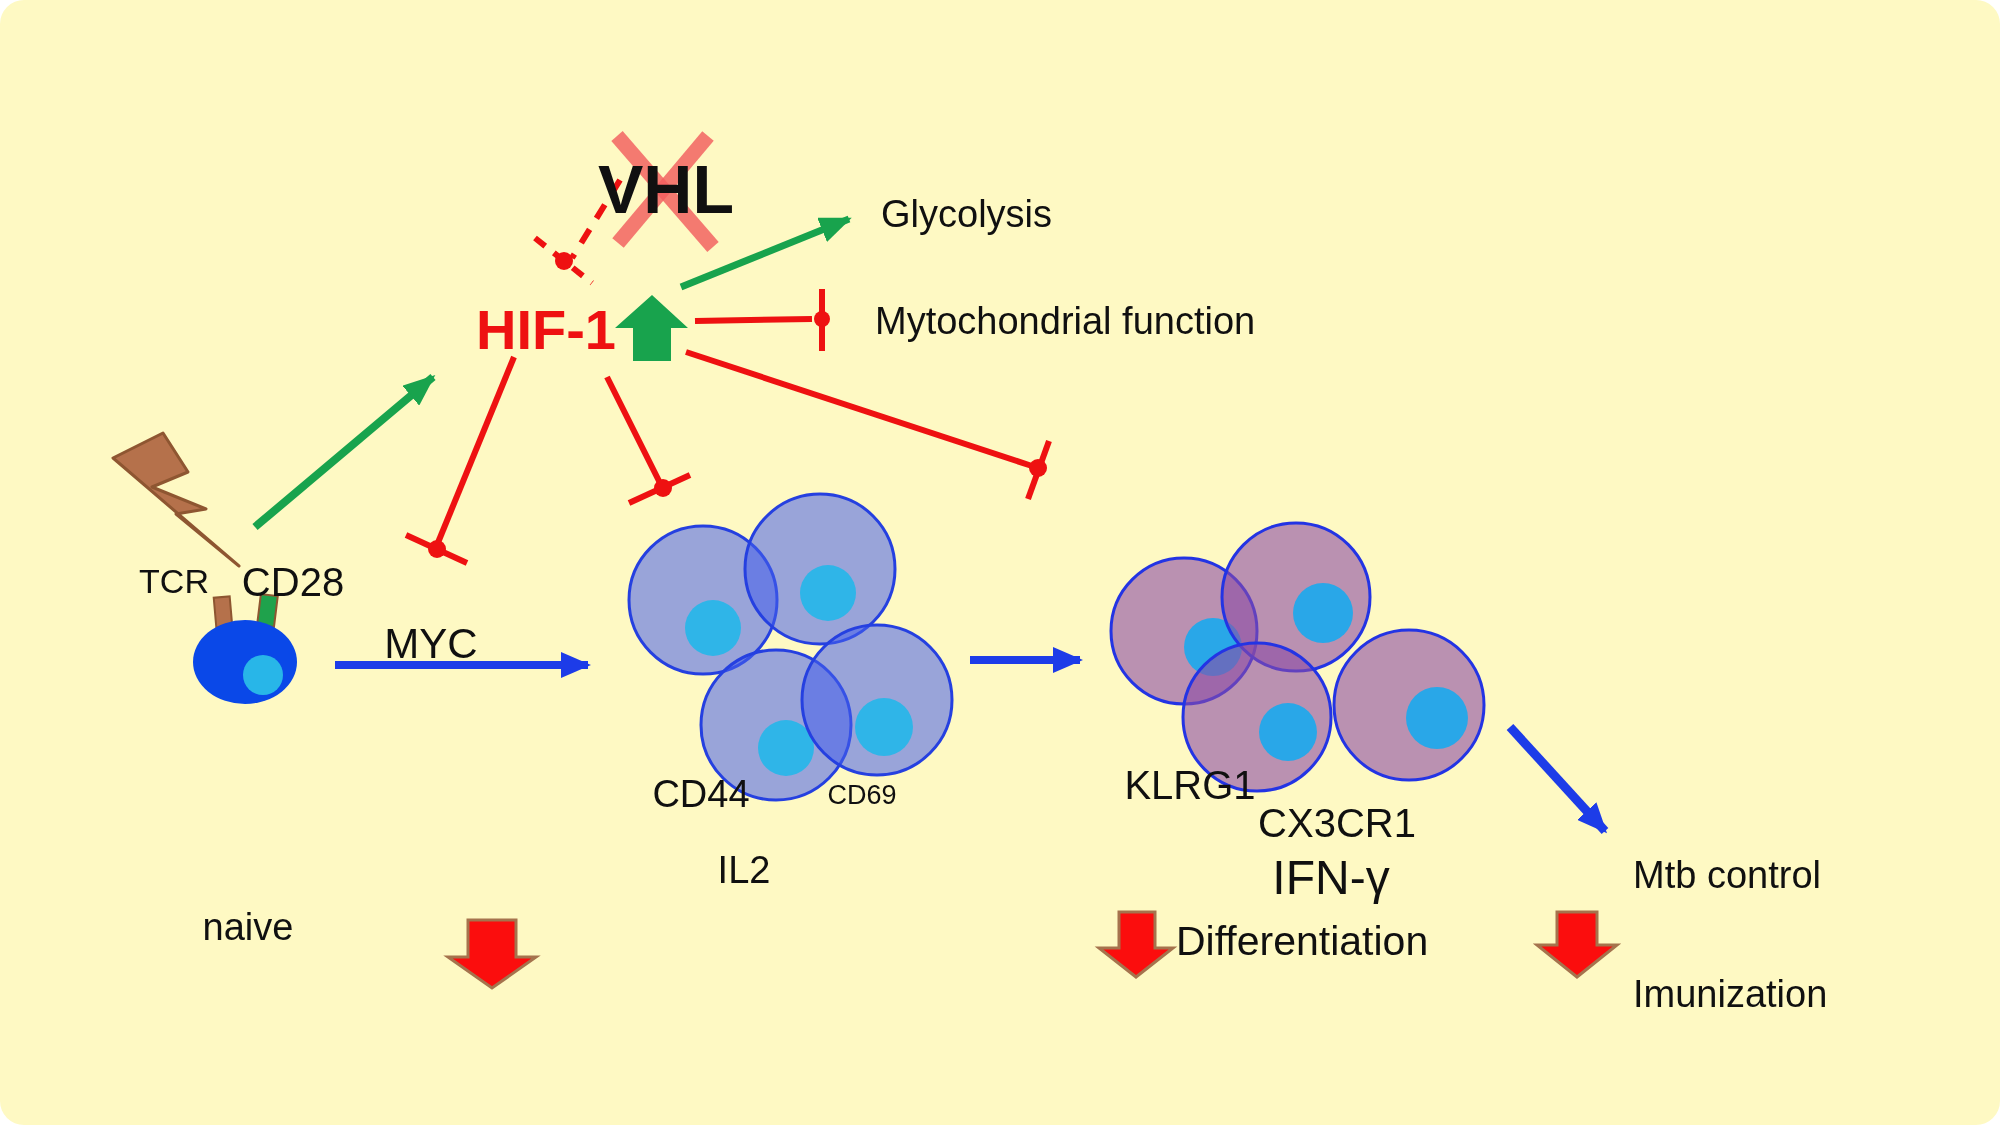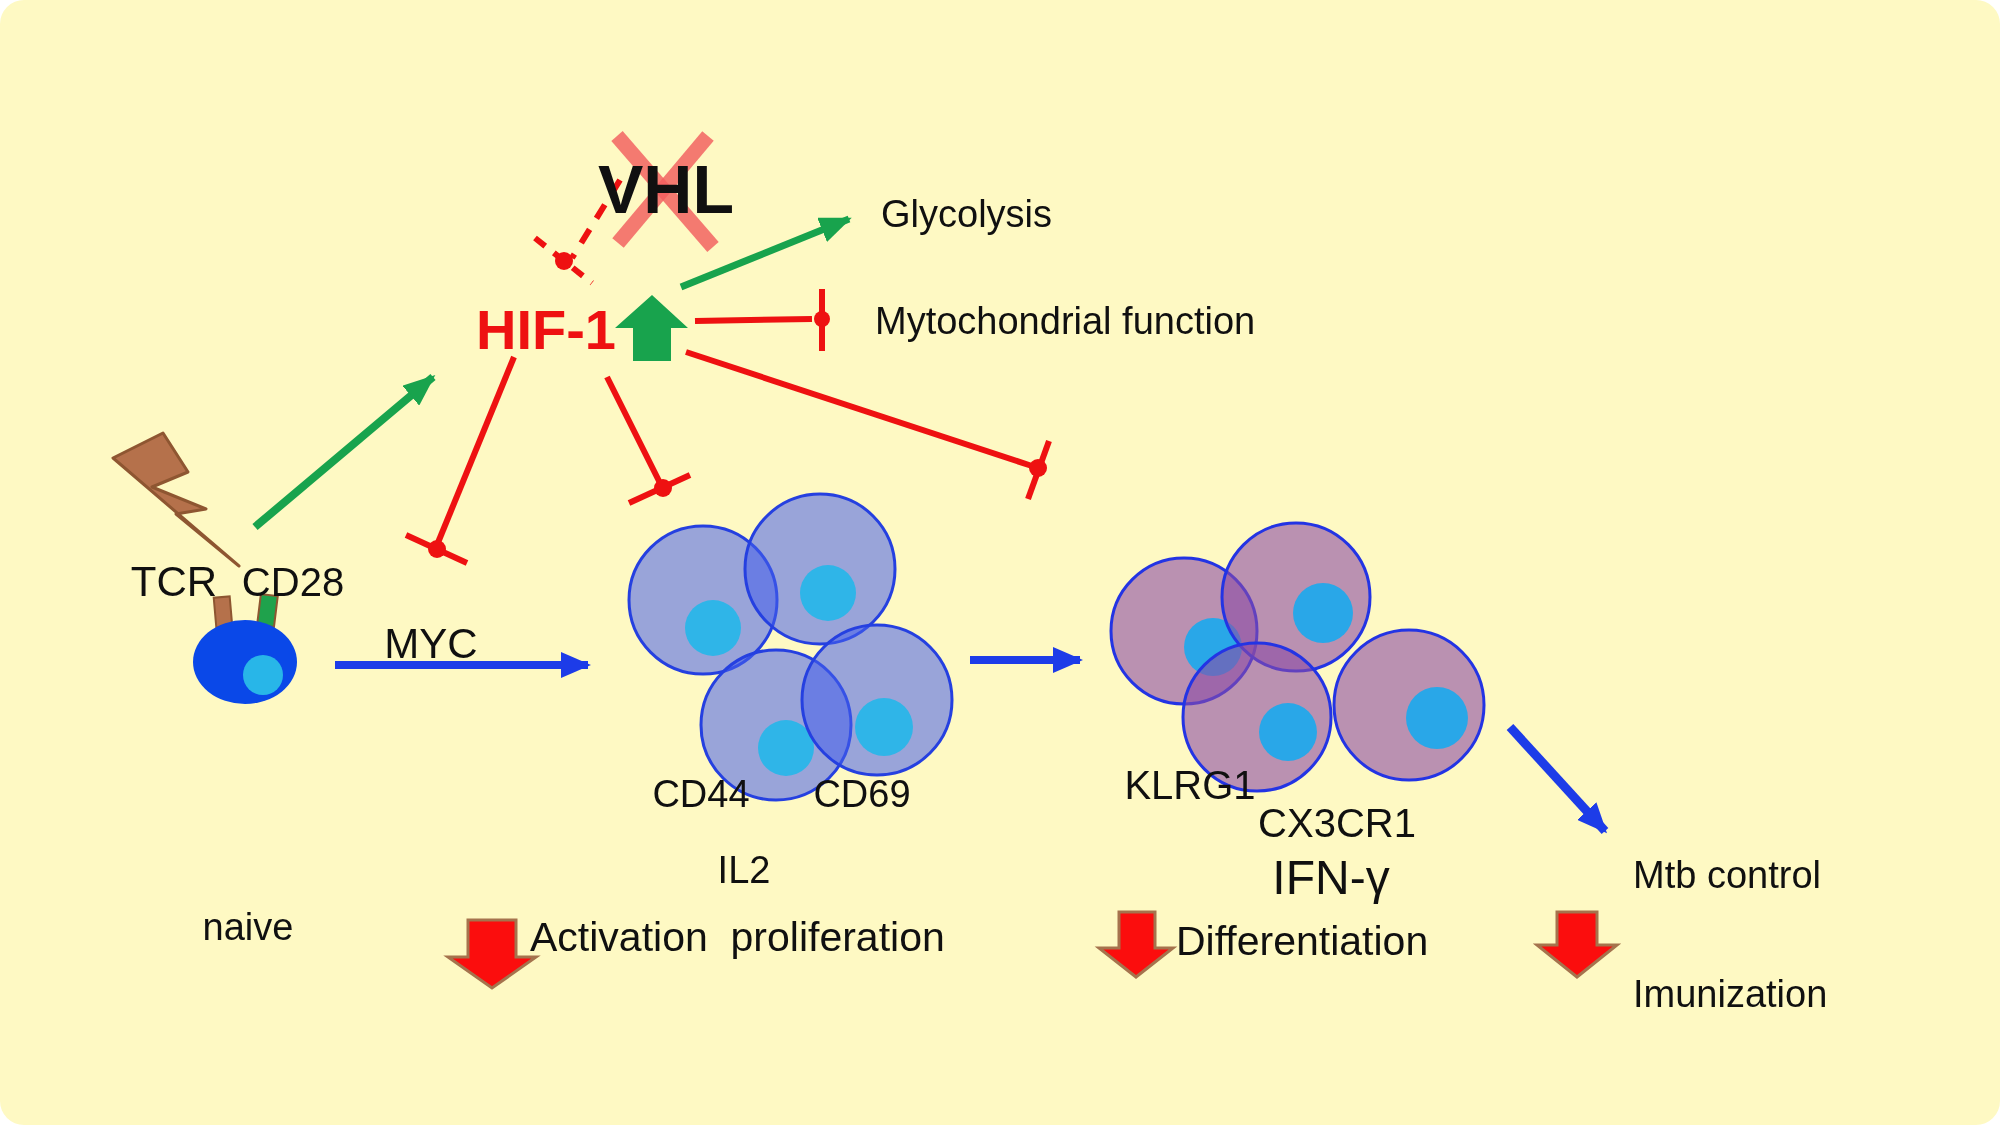--- a/index.html
+++ b/index.html
@@ -142,28 +142,27 @@
     </g>
     <g>
       <path d="M 1557,912 L 1597,912 L 1597,945 L 1617,945 L 1577,977 L 1537,945 L 1557,945 Z" fill="#fb0d0d" stroke="#a5734d" stroke-width="3"></path>
     </g>
   </svg>
 
   <div class="lbl b" style="left:666px;top:190px;font-size:68px;">VHL</div>
   <div class="lbl b red-text" style="left:546px;top:330px;font-size:56px;">HIF-1</div>
   <div class="lbl left" style="left:881px;top:215px;font-size:38px;">Glycolysis</div>
   <div class="lbl left" style="left:875px;top:322px;font-size:38px;">Mytochondrial function</div>
-  <div class="lbl" style="left:174px;top:582px;font-size:42px;">TCR</div>
+  <div class="lbl" style="left:174px;top:582px;font-size:34px;">TCR</div>
   <div class="lbl" style="left:293px;top:582px;font-size:40px;">CD28</div>
   <div class="lbl" style="left:431px;top:644px;font-size:42px;">MYC</div>
   <div class="lbl" style="left:248px;top:928px;font-size:38px;">naive</div>
   <div class="lbl" style="left:701px;top:795px;font-size:38px;">CD44</div>
-  <div class="lbl" style="left:862px;top:795px;font-size:38px;">CD69</div>
+  <div class="lbl" style="left:862px;top:795px;font-size:27px;">CD69</div>
   <div class="lbl" style="left:744px;top:871px;font-size:38px;">IL2</div>
-  <div class="lbl left" style="left:530px;top:938px;font-size:41px;">Activation  proliferation</div>
   <div class="lbl" style="left:1190px;top:785px;font-size:40px;">KLRG1</div>
   <div class="lbl" style="left:1337px;top:823px;font-size:40px;">CX3CR1</div>
   <div class="lbl" style="left:1331px;top:878px;font-size:48px;">IFN-γ</div>
   <div class="lbl left" style="left:1633px;top:936px;font-size:38px;">
     <div>Mtb control</div>
     <div>Imunization</div>
   </div>
   <div class="lbl left" style="left:1176px;top:942px;font-size:41px;">Differentiation</div>
 
 </div>

